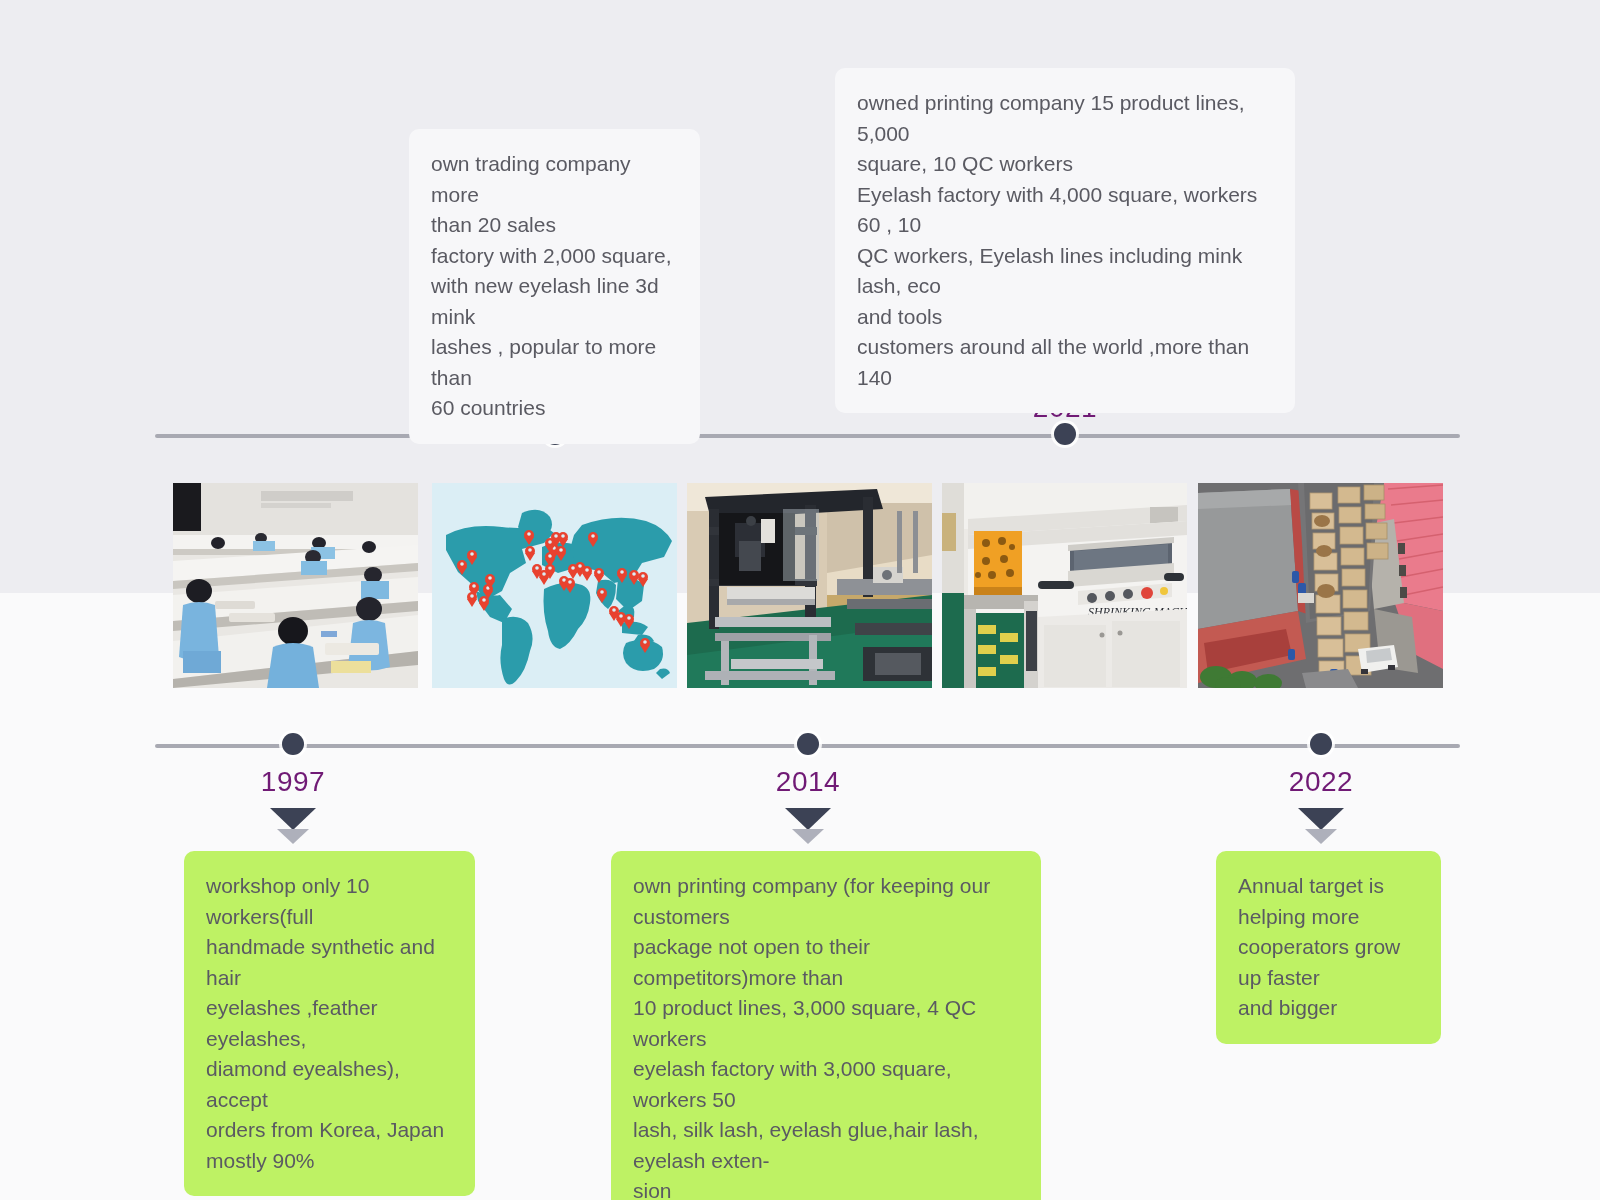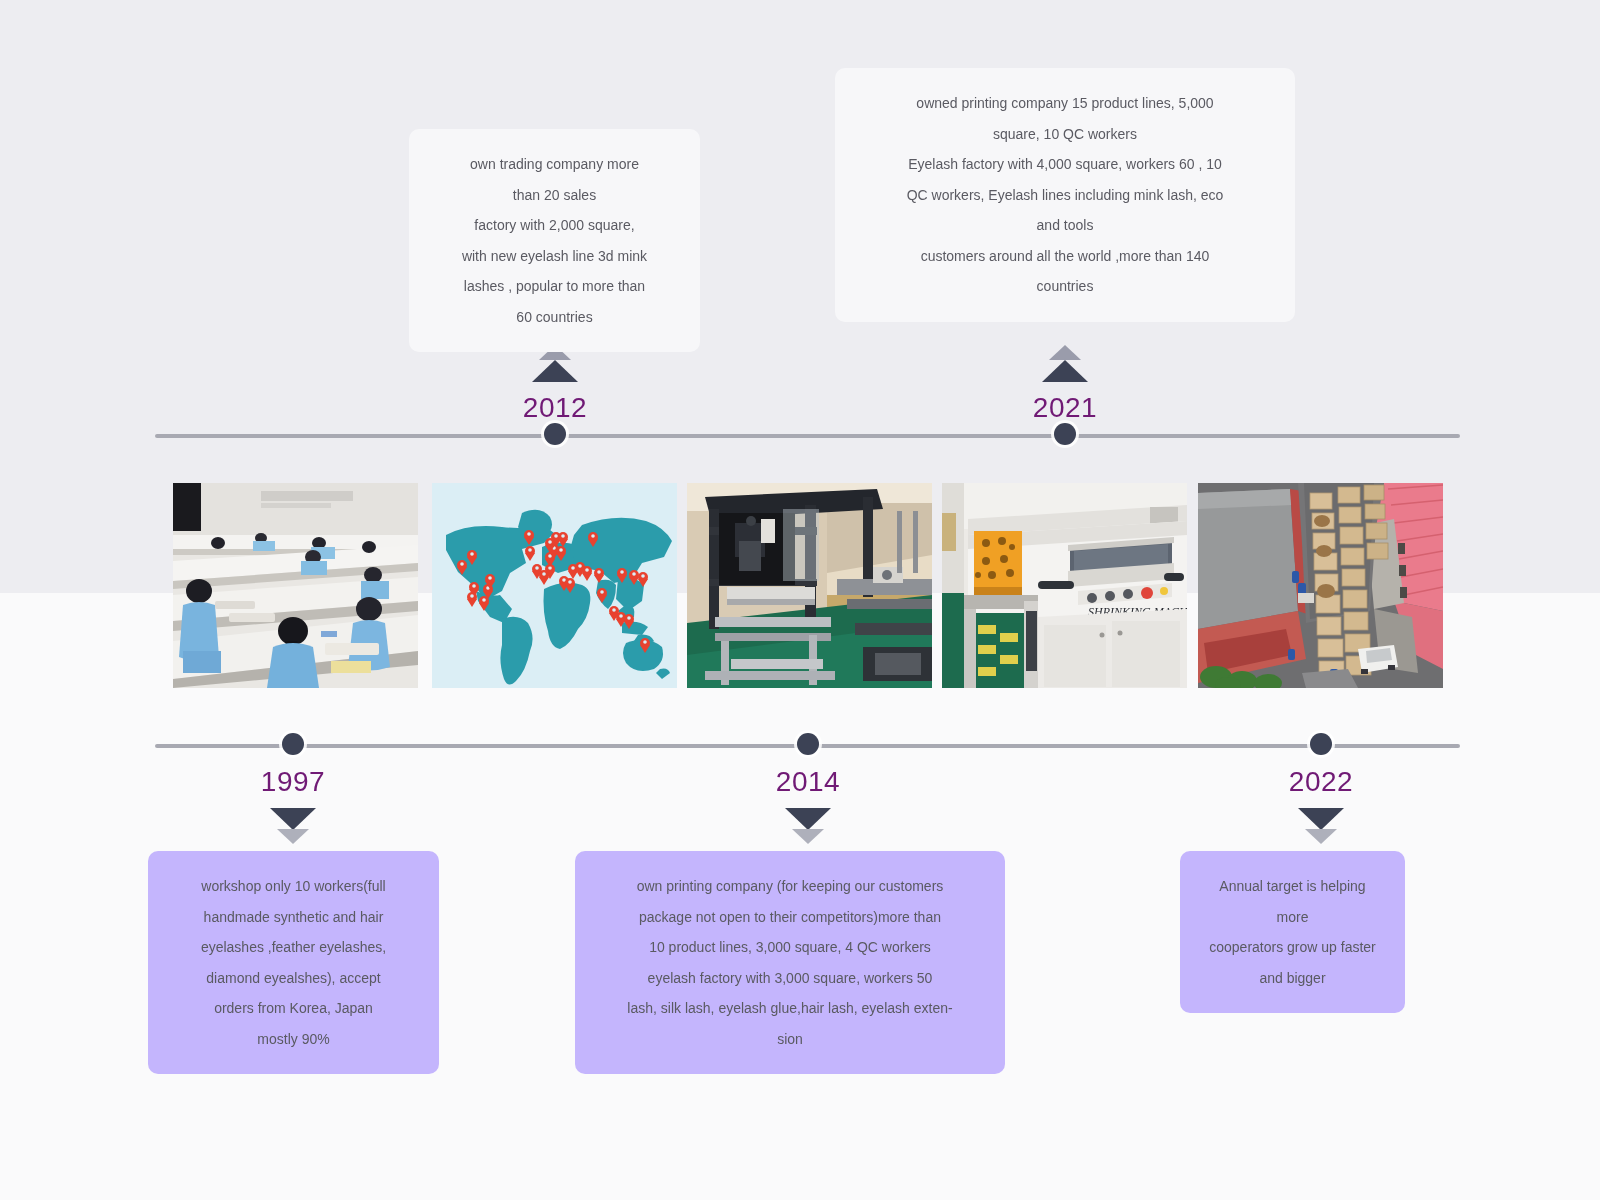--- a/index.html
+++ b/index.html
@@ -106,28 +106,28 @@
     border-top: 15px solid #aeb0bb;
     left: 7px;
     top: 21px;
   }
 
   
   .card {
     position: absolute;
     border-radius: 10px;
     padding: 20px 22px;
-    text-align: center;
-    font-size: 14px;
+    text-align: left;
+    font-size: 21px;
     line-height: 30.5px;
     color: #5a5a62;
     font-weight: 400;
   }
   .card.light { background: #f7f7f9; }
-  .card.tint  { background: #c4b5fd; }
+  .card.tint  { background: #bef264; margin-left: 36px; }
 
   
   .tile {
     position: absolute;
     top: 483px;
     width: 245px;
     height: 205px;
     overflow: hidden;
     background: #ccc;
   }
@@ -163,21 +163,20 @@
     <div class="tri tri-dark"></div>
   </div>
   <div class="year" style="left:1065px; top:392px;">2021</div>
   <div class="card light" style="left:835px; top:68px; width:460px;">
     <div>owned printing company 15 product lines, 5,000</div>
     <div>square, 10 QC workers</div>
     <div>Eyelash factory with 4,000 square, workers 60 , 10</div>
     <div>QC workers, Eyelash lines including mink lash, eco</div>
     <div>and tools</div>
     <div>customers around all the world ,more than 140</div>
-    <div>countries</div>
   </div>
 
   <div class="tile" style="left:173px;">
     <svg viewBox="0 0 245 205" preserveAspectRatio="none">
       <rect width="245" height="205" fill="#e9e7e3"></rect>
       <rect x="0" y="0" width="245" height="58" fill="#e4e2de"></rect>
       <rect x="0" y="0" width="28" height="48" fill="#1a1a1e"></rect>
       <rect x="88" y="8" width="92" height="10" fill="#cfcdc9"></rect>
       <rect x="88" y="20" width="70" height="5" fill="#d4d2ce"></rect>
       <rect x="0" y="52" width="245" height="16" fill="#f4f3f1"></rect>

